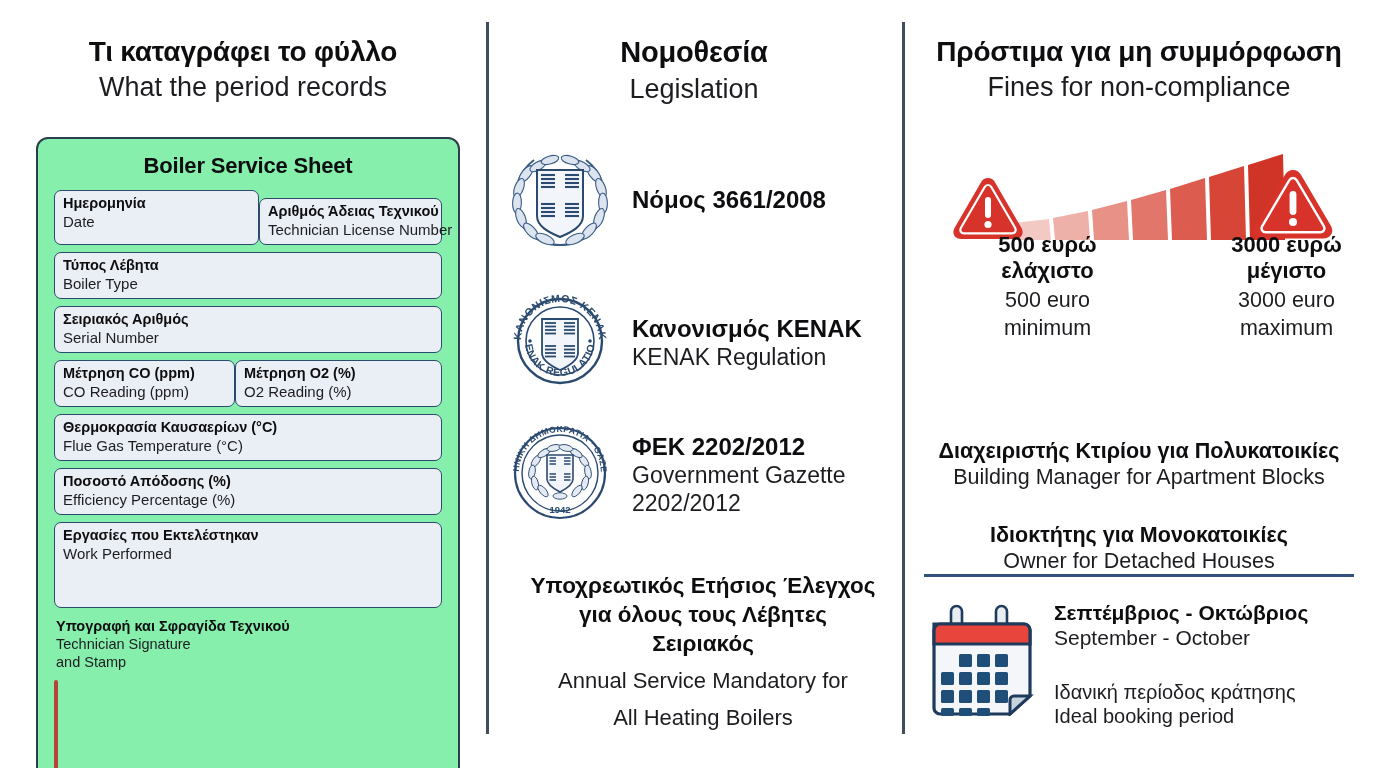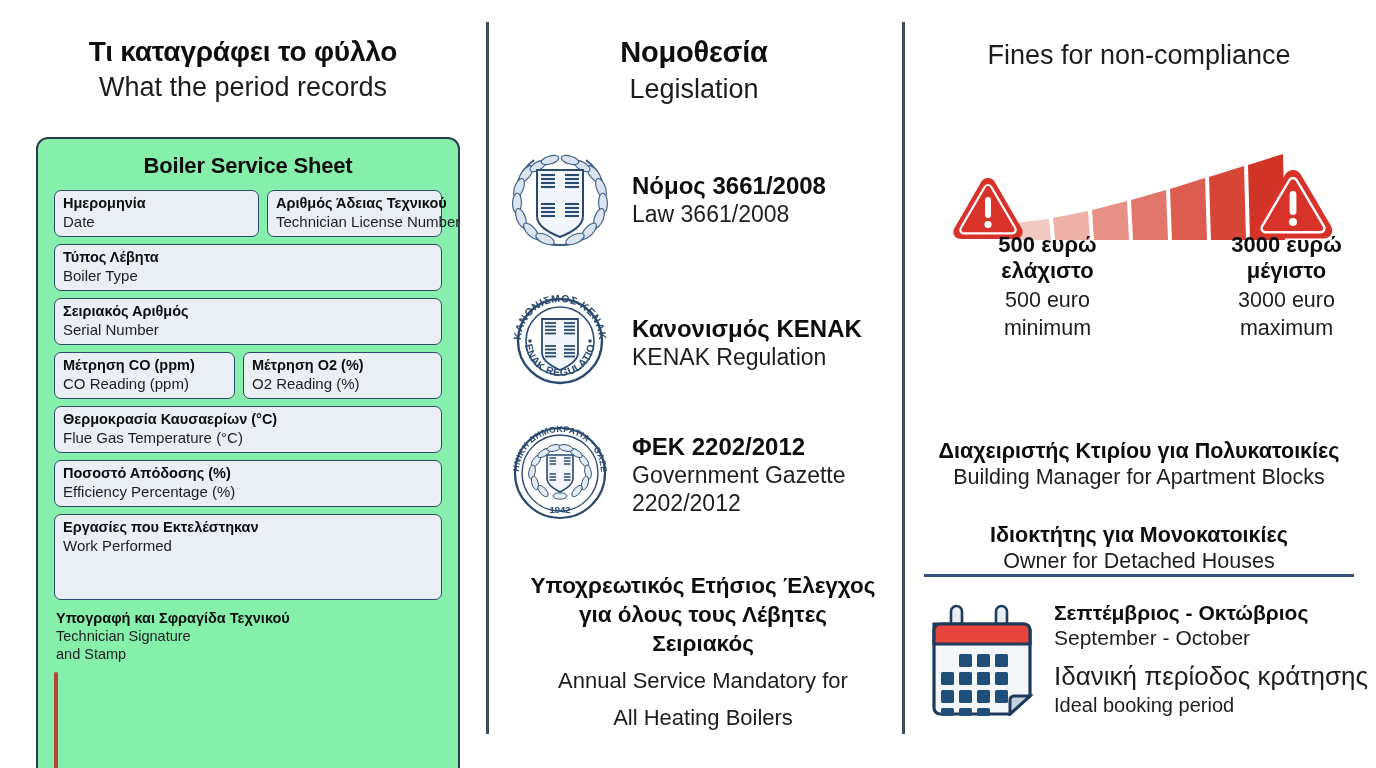--- a/index.html
+++ b/index.html
@@ -41,35 +41,35 @@
     position: absolute; left: 36px; top: 137px;
     width: 424px; height: 659px;
     border: 2px solid #2d3c4e; border-radius: 12px;
     background: #86efac;
     padding: 14px 16px 14px 16px;
   }
   .card-title {
     text-align: center; font-weight: bold; font-size: 22px;
     color: #0e0e11; margin-bottom: 11px; letter-spacing: -0.2px;
   }
-  .frow { display: flex; gap: 8px; margin-bottom: 7px; }
+  .frow { display: flex; gap: 0; margin-bottom: 7px; }
   .fbox {
     border: 1.6px solid #2b4a6f; border-radius: 7px;
     background: #eaeff5; padding: 4px 8px 5px 8px;
     flex: 1 1 auto; min-width: 0;
   }
   .fbox .gr {
     font-weight: bold; font-size: 14.5px; line-height: 1.22; color: #0e0e11;
     white-space: nowrap;
   }
   .fbox .en {
     font-size: 15px; line-height: 1.22; color: #1d1d21; white-space: nowrap;
   }
   .fbox.half-a { flex: 0 0 205px; }
-  .fbox.half-b { flex: 1 1 auto; }
+  .fbox.half-b { flex: 1 1 auto; margin-top: 8px; }
   .fbox.co { flex: 0 0 181px; }
   .fbox.o2 { flex: 1 1 auto; }
   .fbox.tall { height: 86px; }
 
   .sig-row { display: flex; gap: 8px; margin-top: 9px; align-items: flex-start; flex-direction: column; }
   .sig-text { flex: 1 1 auto; padding-left: 2px; }
   .sig-text .gr {
     font-weight: bold; font-size: 14.5px; line-height: 1.26; color: #0e0e11;
   }
   .sig-text .en { font-size: 14.5px; line-height: 1.26; color: #1d1d21; }
@@ -113,21 +113,21 @@
 
   .hdiv {
     position: absolute; left: 22px; top: 574px; width: 430px; height: 3px;
     background: #32507d;
   }
 
   .booking { position: absolute; left: 26px; top: 600px; display: flex; gap: 20px; align-items: flex-start; }
   .booking .cal { flex: 0 0 auto; margin-top: 4px; }
   .booking .btxt .gr1 { font-weight: bold; font-size: 21px; line-height: 1.2; color: #0e0e11; }
   .booking .btxt .en1 { font-size: 21px; line-height: 1.22; color: #1d1d21; }
-  .booking .btxt .gr2 { font-size: 26px; line-height: 1.22; color: #1d1d21; margin-top: 10px; text-align: center; }
+  .booking .btxt .gr2 { font-size: 20px; line-height: 1.22; color: #1d1d21; margin-top: 29px; }
   .booking .btxt .en2 { font-size: 20px; line-height: 1.22; color: #1d1d21; }
 </style>
 </head>
 <body>
 
 <div class="page">
 
   <div class="vdiv d1"></div>
   <div class="vdiv d2"></div>
 
@@ -266,21 +266,20 @@
               <line x1="61" y1="62" x2="75" y2="62"></line>
                 <line x1="61" y1="66" x2="75" y2="66"></line>
               <line x1="61" y1="70" x2="75" y2="70"></line>
                 <line x1="61" y1="74" x2="75" y2="74"></line>
             </g>
           </g>
         </svg>
       </div>
       <div class="txt">
         <div class="gr">Νόμος 3661/2008</div>
-        <div class="en">Law 3661/2008</div>
       </div>
     </div>
 
     <div class="leg-item leg2">
       <div class="seal">
         <svg width="112" height="112" viewBox="0 0 112 112">
           <defs>
             <path id="kTop" d="M17 56 A39 39 0 0 1 95 56"></path>
             <path id="kBot" d="M21 56 A35 35 0 0 0 91 56"></path>
           </defs>
@@ -377,20 +376,21 @@
       <div class="gr">Υποχρεωτικός Ετήσιος Έλεγχος</div>
       <div class="gr">για όλους τους Λέβητες</div>
       <div class="gr">Σειριακός</div>
       <div class="en">Annual Service Mandatory for</div>
       <div class="en">All Heating Boilers</div>
     </div>
   </div>
 
   <div class="col col3">
     <div class="col-head">
+      <div class="gr">Πρόστιμα για μη συμμόρφωση</div>
       <div class="en">Fines for non-compliance</div>
     </div>
 
     <div class="fines-graphic">
       <svg width="474" height="90" viewBox="0 0 474 90">
 
         <g>
           <polygon points="112,73 147,69 149,90 114,90" fill="#f3c9c4"></polygon>
           <polygon points="151,68 186,61 188,90 153,90" fill="#eeb1a9"></polygon>
           <polygon points="190,60 225,51 227,90 192,90" fill="#e89187"></polygon>

